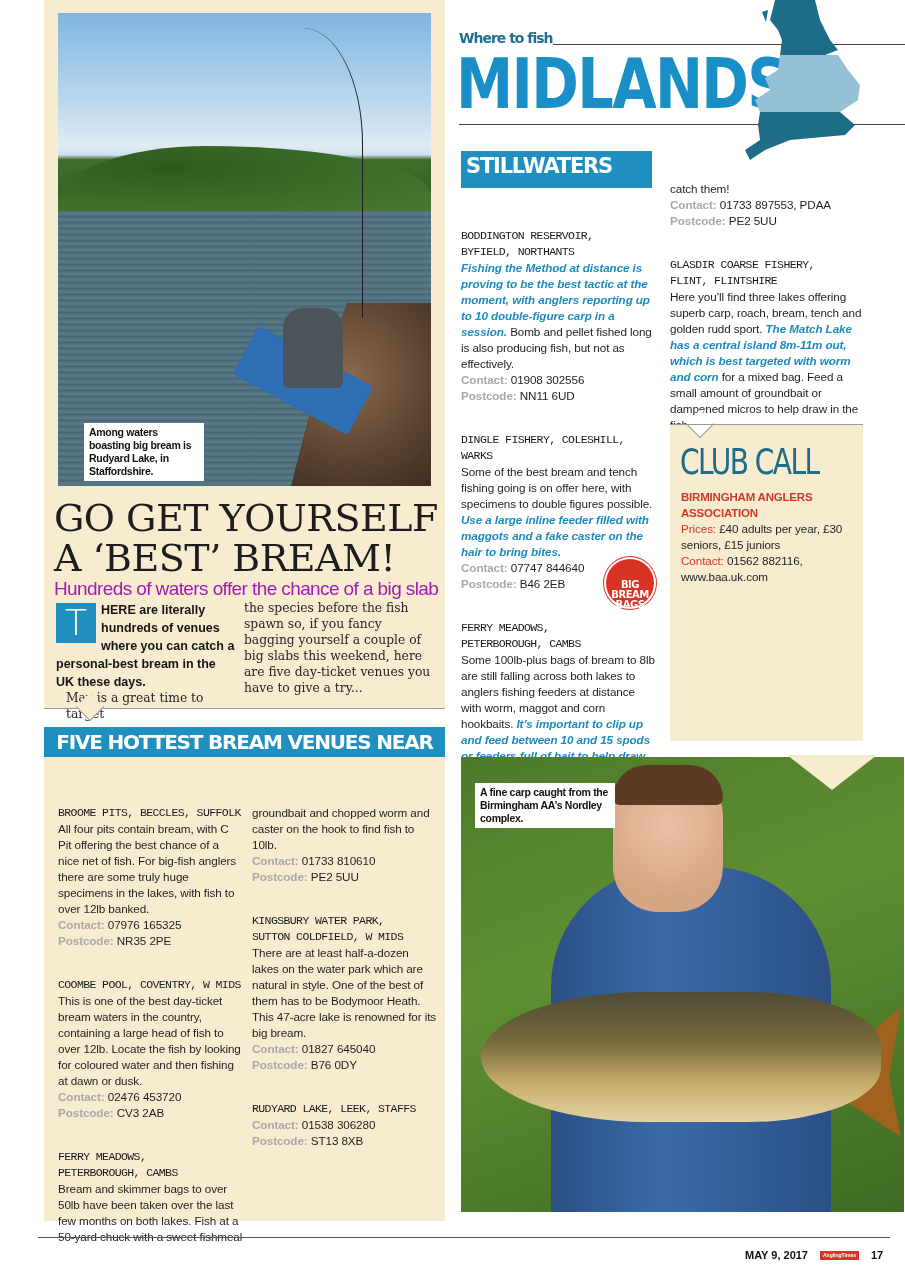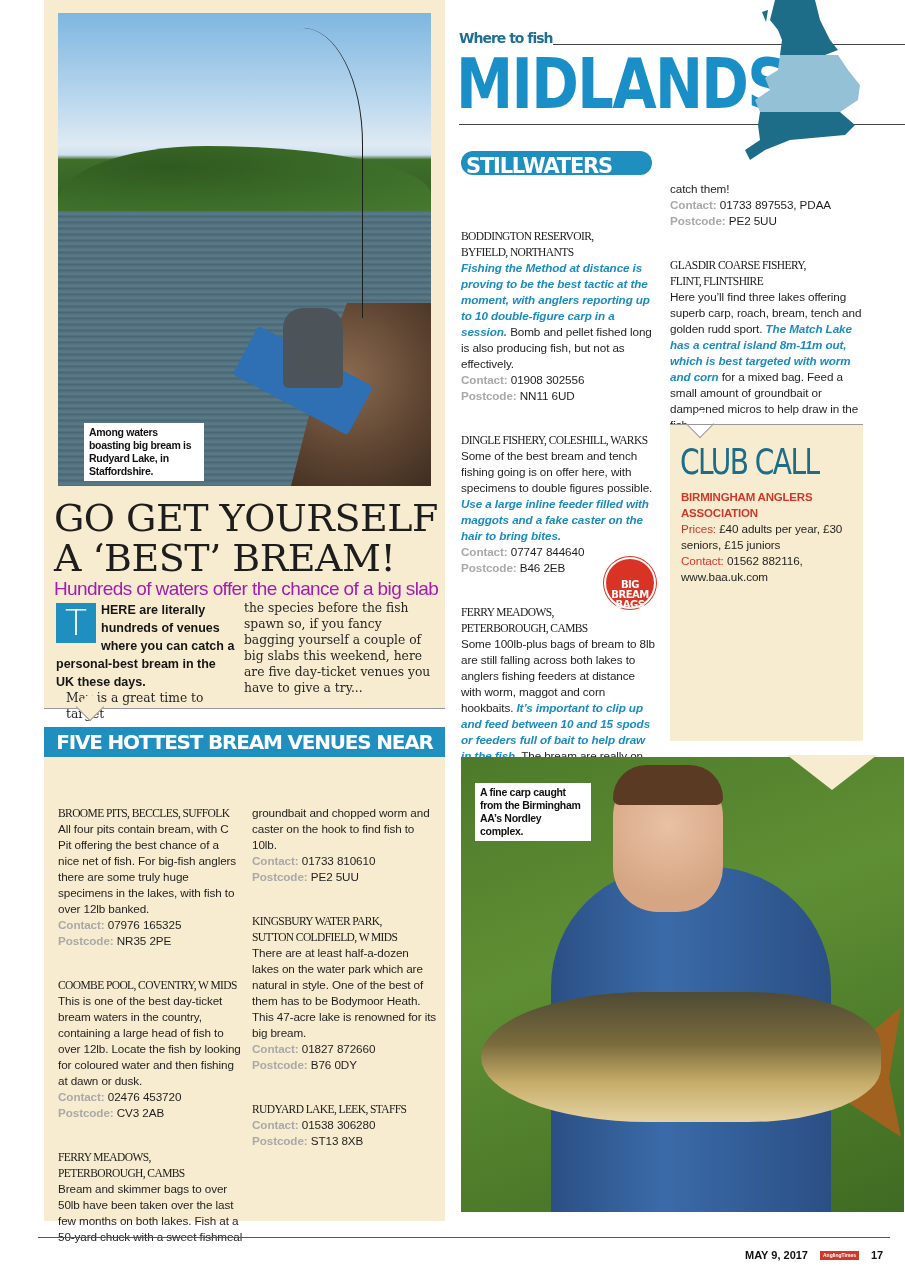--- a/index.html
+++ b/index.html
@@ -41,43 +41,43 @@
   .intro-serif { font-family: "DejaVu Serif", serif; font-size: 12.3px; line-height: 16px; color:#262626; display:block; padding-left: 10px; }
 
   .divider-line { height: 1px; background: #999; }
   .notch-outline { width: 20px; height: 20px; transform: rotate(45deg); border-right: 1px solid #999; border-bottom: 1px solid #999; background: #f8ecd0; }
 
   .five-bar { left: 44px; top: 727px; width: 401px; height: 30px; background: #1f8fc0; color: #fff;
     font-family: "DejaVu Sans", sans-serif; font-weight: bold; font-size: 20px; line-height: 30px;
     text-align: center; letter-spacing: -1.2px; transform-origin: left; }
   .five-panel { left: 44px; top: 757px; width: 401px; height: 464px; background: #f8ecd0; }
 
-  .entry-title { font-family: Liberation Serif, serif; font-size: 11.5px; line-height: 16px;
+  .entry-title { font-family: Liberation Mono, monospace; font-size: 11.5px; line-height: 16px;
     color: #1a1a1a; letter-spacing: -0.6px; text-transform: uppercase; }
   .body { font-size: 11.7px; line-height: 16px; color: #1f1f1f; letter-spacing: -0.1px; }
   .label-grey { color: #a9a9a9; font-weight: bold; }
   .label-red { color: #d0382a; }
   .teal-italic { color: #1a8cc0; font-style: italic; font-weight: bold; }
   .entry { margin-bottom: 16px; margin-top: 28px; }
 
   .five-col1 { left: 58px; top: 777px; width: 185px; }
   .five-col2 { left: 252px; top: 777px; width: 185px; }
 
   
   .where-to-fish { left: 459px; top: 30px; font-family: "DejaVu Sans", sans-serif; font-weight: bold;
     font-size: 14px; color: #1f6f95; letter-spacing: -1px; }
   .rule-top { left: 553px; top: 44px; width: 352px; height: 1px; background: #444; }
   .midlands { left: 456px; top: 44px; font-family: "DejaVu Sans", sans-serif; font-weight: bold; font-size: 70px;
     line-height: 80px; color: #1a8fc7; letter-spacing: -2px; transform: scaleX(0.82); transform-origin: left; }
   .rule-bottom { left: 459px; top: 124px; width: 446px; height: 1px; background: #444; }
   .uk-map { left: 720px; top: 0; width: 150px; height: 170px; }
 
-  .stillwaters-bar { left: 461px; top: 151px; width: 191px; height: 24px; background: #1f8fc0; color: #fff;
+  .stillwaters-bar { left: 461px; top: 151px; width: 191px; height: 37px; background: #1f8fc0; color: #fff;
     font-family: "DejaVu Sans", sans-serif; font-weight: bold; font-size: 21px; line-height: 30px;
-    padding-left: 5px; letter-spacing: -1.2px; border-radius: 15px; }
+    padding-left: 5px; letter-spacing: -1.2px; }
   .still-col1 { left: 461px; top: 200px; width: 195px; }
   .still-col2 { left: 670px; top: 153px; width: 192px; }
 
   .badge { left: 606px; top: 559px; width: 48px; height: 48px; border-radius: 50%; background: #d93326;
     box-shadow: 0 0 0 2px #fff, 0 0 0 3px #d93326; color: #fff; font-weight: bold; font-size: 10px; line-height: 10px;
     text-align: center; padding-top: 21px; letter-spacing: -0.5px; font-family: "DejaVu Sans", sans-serif; }
 
   .club-panel { left: 670px; top: 425px; width: 193px; height: 316px; background: #f8ecd0; }
   .club-title { left: 680px; top: 442px; font-family: "DejaVu Sans", sans-serif; font-size: 36px; line-height: 40px;
     color: #1d6d88; letter-spacing: -2px; transform: scaleX(0.78); transform-origin: left; }
@@ -88,21 +88,21 @@
     background: linear-gradient(160deg, #4d7a2a 0%, #5f8f34 40%, #3e6b22 100%); }
   .photo-carp .person { position:absolute; left:90px; top:110px; width:280px; height:345px;
     background: linear-gradient(90deg, #2b4f85, #3a6ba8 40%, #2b4f85); border-radius: 120px 120px 0 0; }
   .photo-carp .face { position:absolute; left:152px; top:10px; width:110px; height:145px; border-radius: 50px 50px 45px 45px;
     background: radial-gradient(circle at 50% 40%, #e9c1a4, #d6a684 70%); }
   .photo-carp .hair { position:absolute; left:152px; top:8px; width:110px; height:40px; border-radius: 50px 50px 10px 10px; background:#5a3a22; }
   .photo-carp .fish { position:absolute; left:20px; top:235px; width:400px; height:130px; border-radius: 50% 40% 40% 50% / 60% 50% 50% 60%;
     background: linear-gradient(180deg, #4e4a35 0%, #7a6b3c 40%, #c7ad6a 70%, #e4d3a2 100%); }
   .photo-carp .tail { position:absolute; left:380px; top:250px; width:60px; height:130px; background:#a0621e;
     clip-path: polygon(0 40%, 100% 0, 80% 55%, 100% 100%, 0 70%); }
-  .caption-carp { left: 475px; top: 783px; width: 116px; }
+  .caption-carp { left: 475px; top: 783px; width: 140px; }
 
   .footer-rule { left: 38px; top: 1237px; width: 852px; height: 1px; background: #555; }
   .footer { left: 745px; top: 1249px; font-weight: bold; font-size: 11px; color: #111; display:flex; align-items:center; gap: 12px; }
   .footer .logo { background: #d0382a; color: #fff; font-size: 5px; padding: 1px 3px; height: 9px; line-height: 7px; }
 </style>
 </head>
 <body>
 
 <div class="abs left-top-panel"></div>
 
@@ -160,21 +160,21 @@
 <div class="abs five-col2">
   <div class="entry">
     <div class="body">groundbait and chopped worm and caster on the hook to find fish to 10lb.</div>
     <div class="body"><span class="label-grey">Contact:</span> <span>01733 810610</span></div>
     <div class="body"><span class="label-grey">Postcode:</span> <span>PE2 5UU</span></div>
   </div>
   <div class="entry">
     <div class="entry-title">KINGSBURY WATER PARK,</div>
     <div class="entry-title">SUTTON COLDFIELD, W MIDS</div>
     <div class="body">There are at least half-a-dozen lakes on the water park which are natural in style. One of the best of them has to be Bodymoor Heath. This 47-acre lake is renowned for its big bream.</div>
-    <div class="body"><span class="label-grey">Contact:</span> <span>01827 872660</span></div>
+    <div class="body"><span class="label-grey">Contact:</span> <span>01827 645040</span></div>
     <div class="body"><span class="label-grey">Postcode:</span> <span>B76 0DY</span></div>
   </div>
   <div class="entry">
     <div class="entry-title">RUDYARD LAKE, LEEK, STAFFS</div>
     <div class="body"><span class="label-grey">Contact:</span> <span>01538 306280</span></div>
     <div class="body"><span class="label-grey">Postcode:</span> <span>ST13 8XB</span></div>
   </div>
 </div>
 
 <div class="abs where-to-fish">Where to fish</div>

